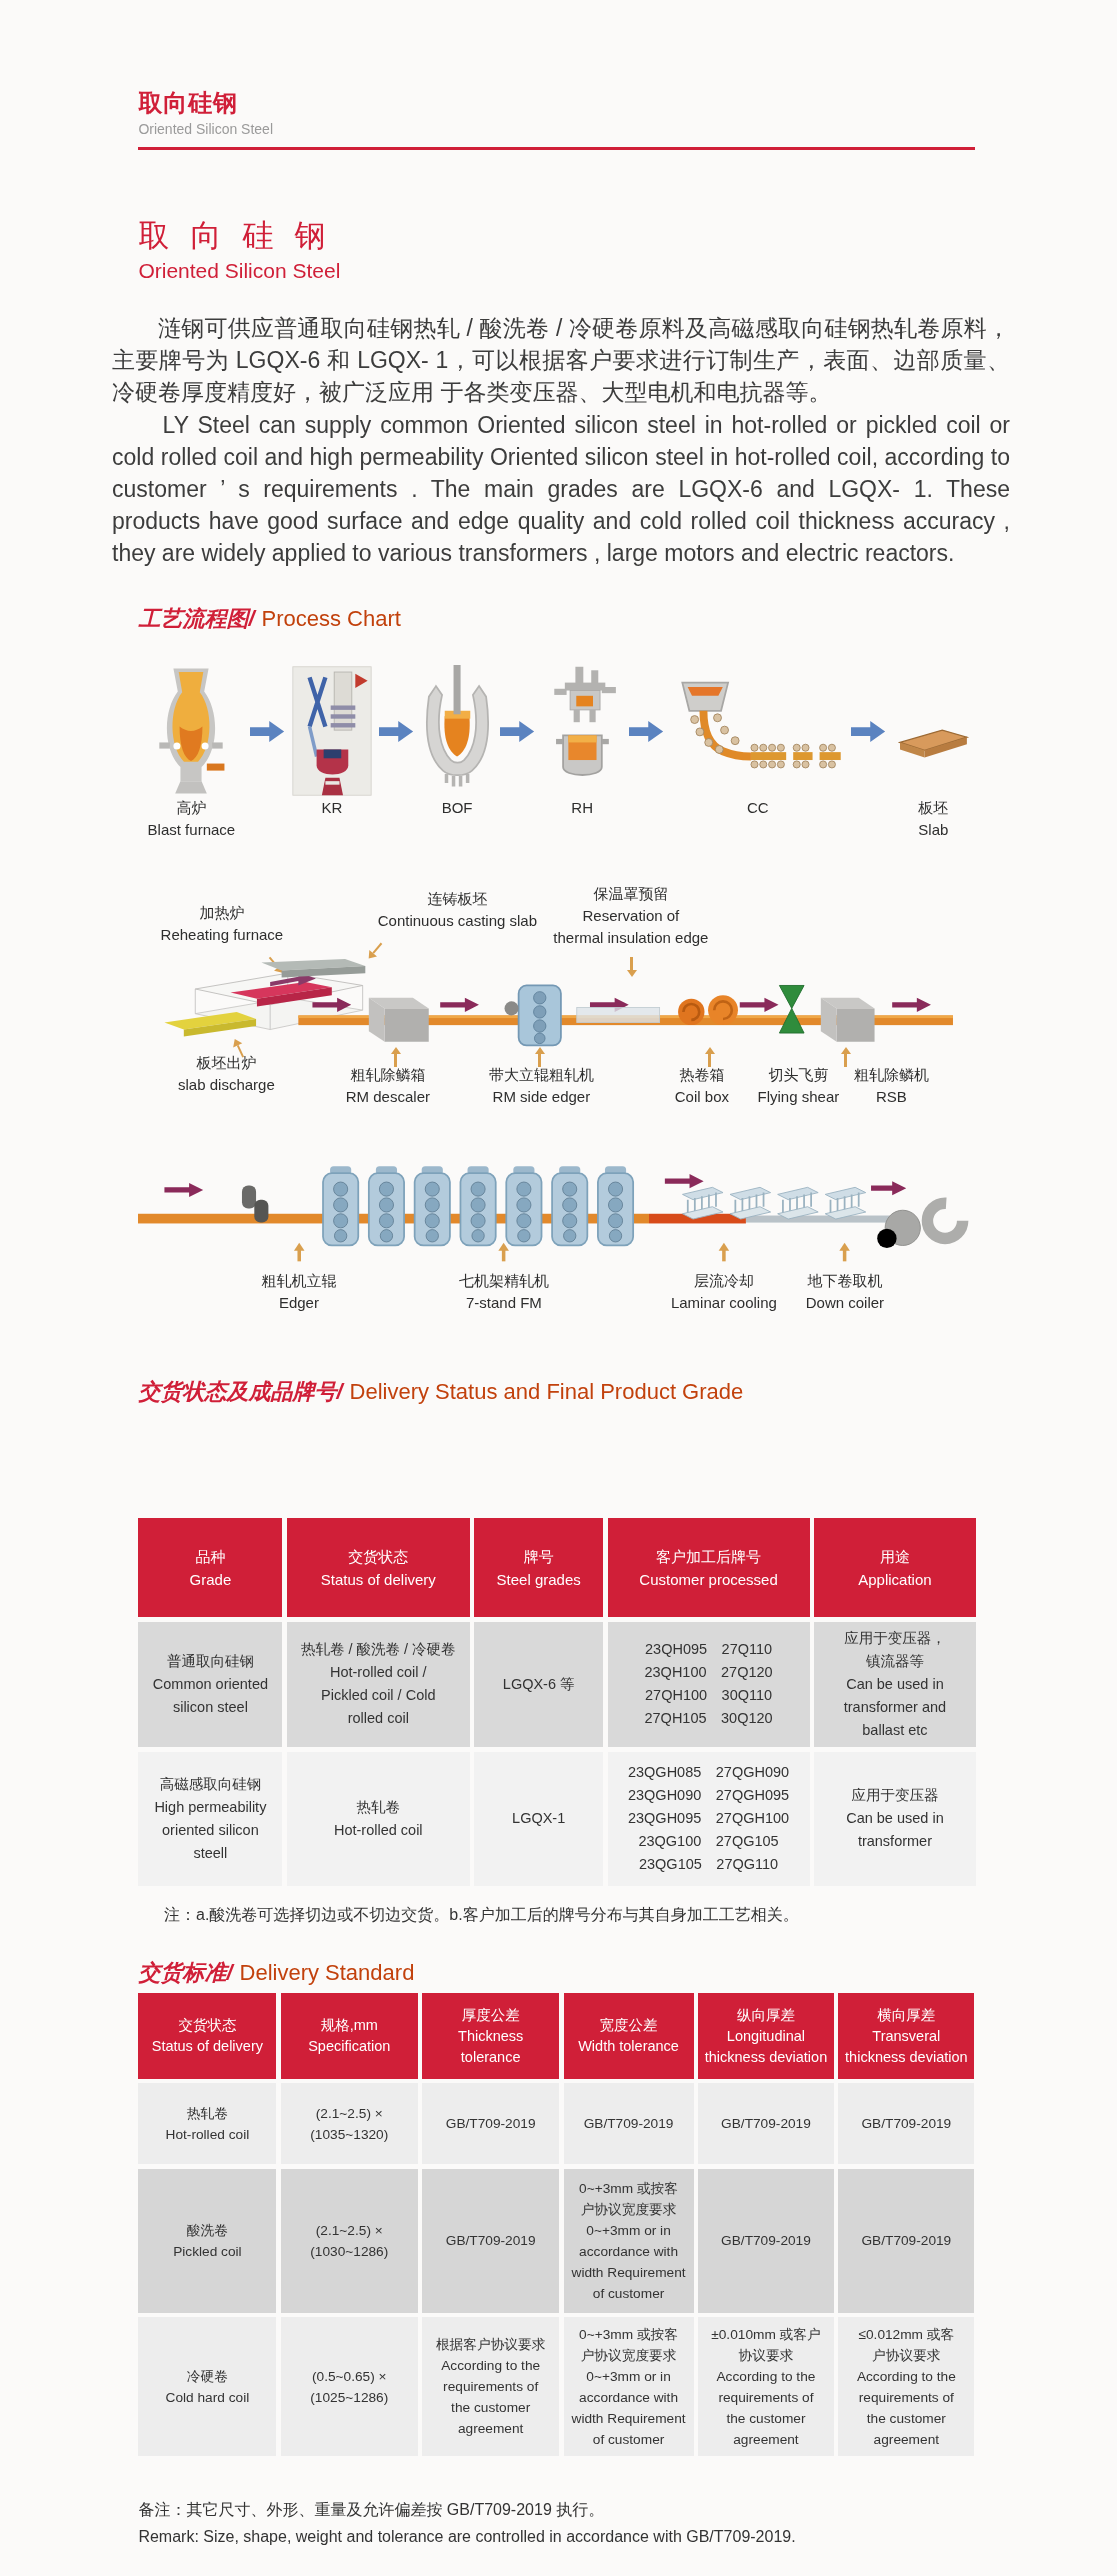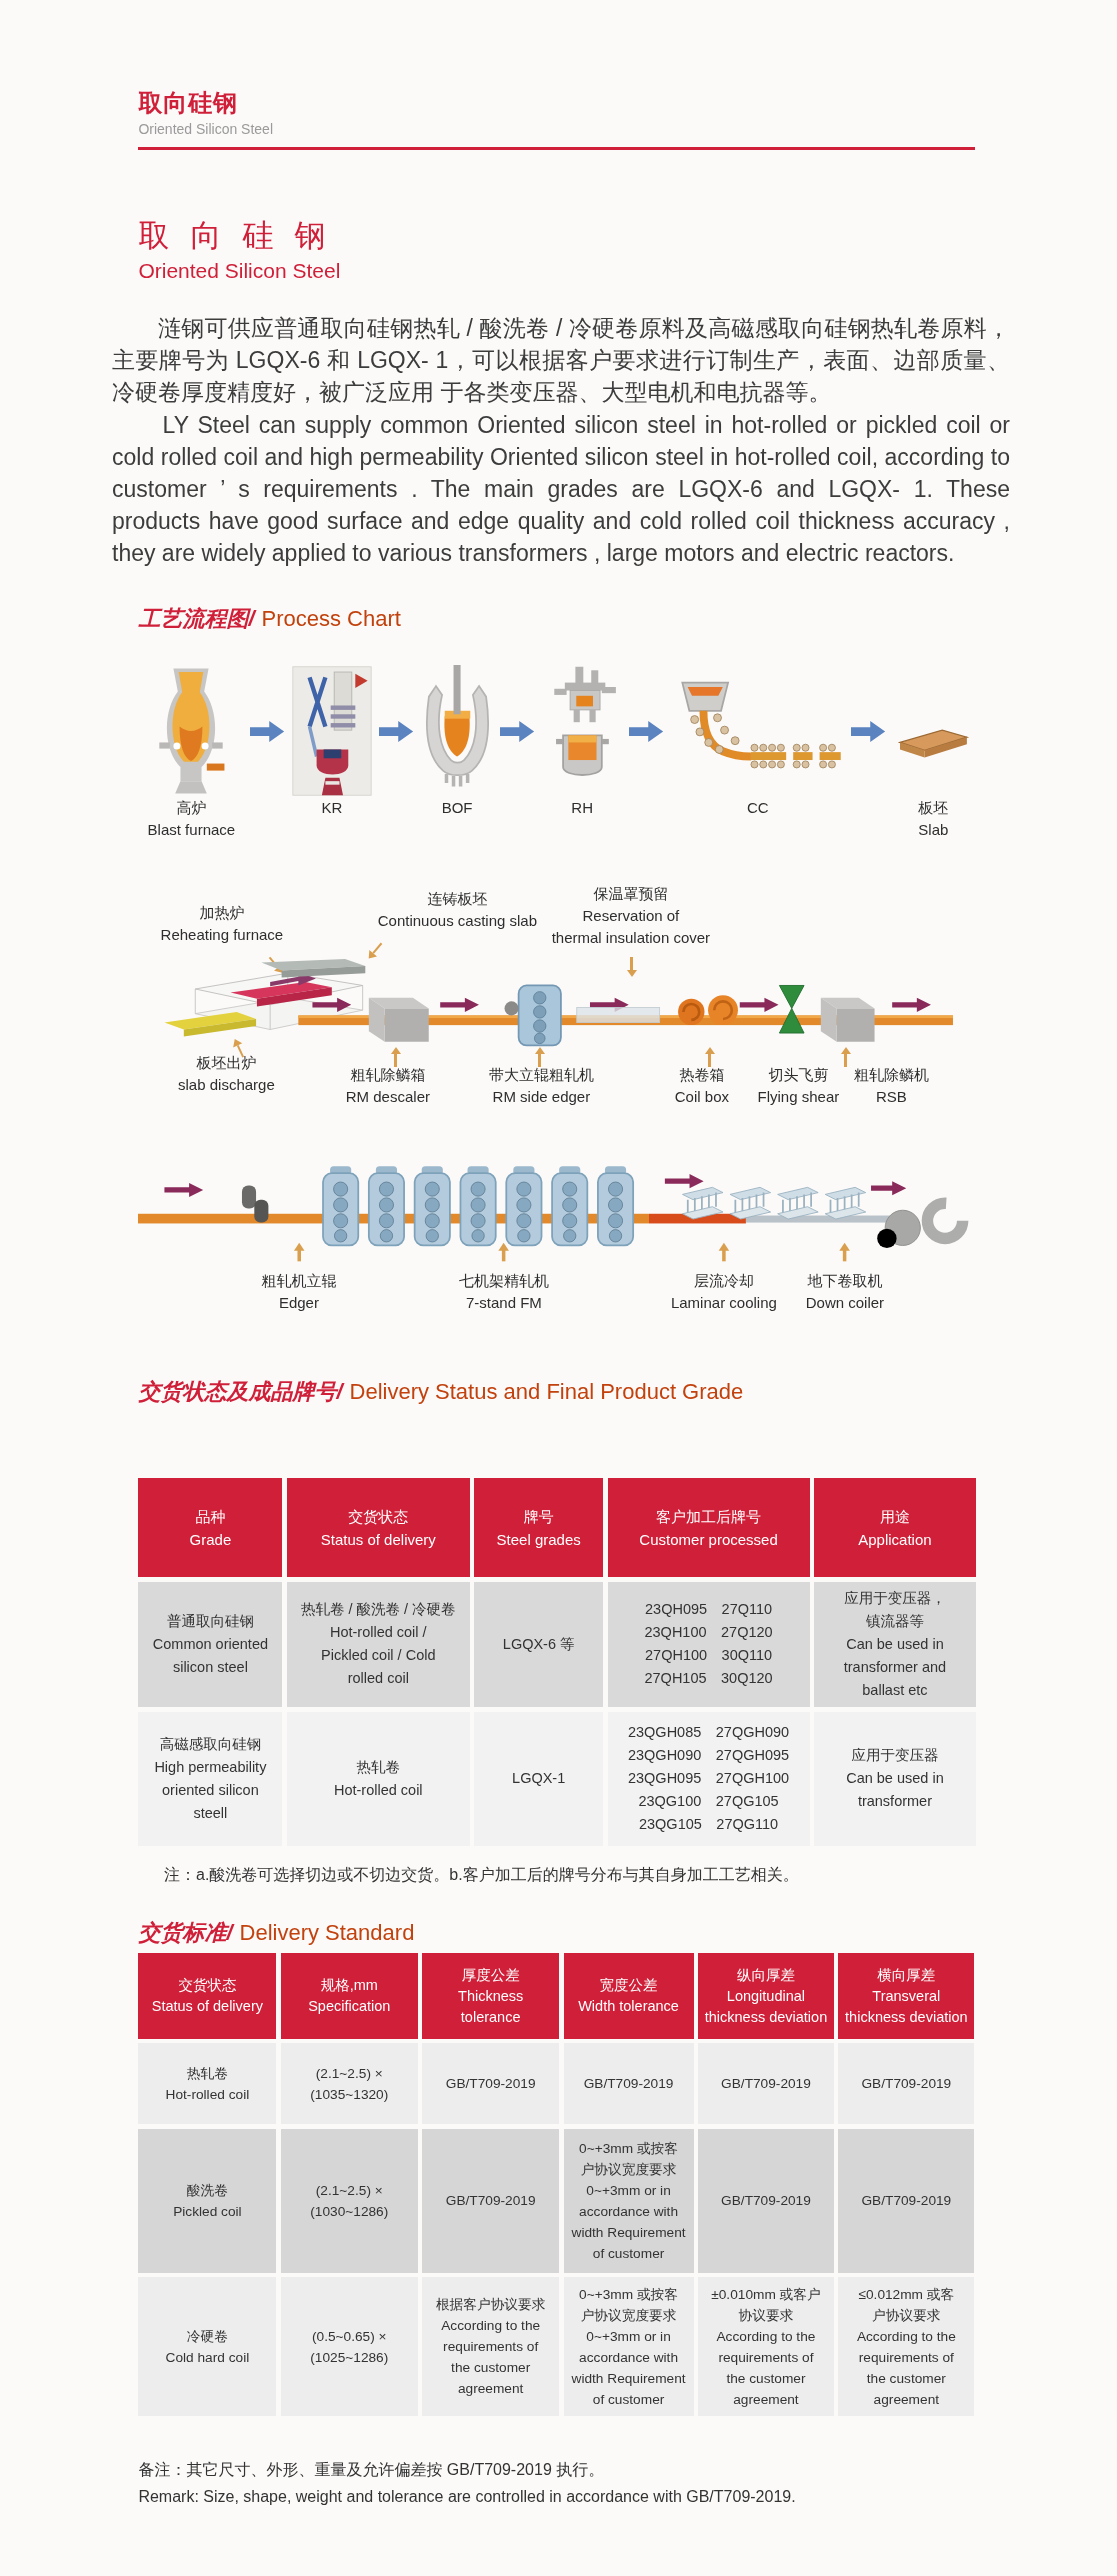--- a/index.html
+++ b/index.html
@@ -51,21 +51,21 @@
 
   
   .dstatus{margin-top:53px;}
   .dstandard{margin-top:33px;}
   .tbl{display:grid;gap:4.4px;width:837px;}
   .tbl1{grid-template-columns:144px 183px 129px 202px 162px;margin-top:73px;}
   .tbl2{grid-template-columns:138px 137px 137px 130px 136px 136px;margin-top:7px;}
   .cell{display:flex;flex-direction:column;align-items:center;justify-content:center;
         text-align:center;white-space:pre-line;padding:5.3px 3.5px;box-sizing:border-box;}
   .hcell{background:#d01f38;color:#fff;font-size:15px;line-height:23px;}
-  .tbl1 .hcell{min-height:99px;}
+  .tbl1 .hcell{min-height:99px;margin-top:40px;}
   .tbl2 .hcell{min-height:86px;font-size:14.5px;line-height:21px;}
   .bcell{font-size:14.5px;line-height:23px;color:#333;}
   .tbl1 .row1{background:#d9d9d9;min-height:104px;}
   .tbl1 .row2{background:#f2f2f2;min-height:134px;}
   .tbl2 .row1{background:#ededed;min-height:81px;}
   .tbl2 .row2{background:#d6d6d6;min-height:144px;}
   .tbl2 .row3{background:#ededed;min-height:139px;}
   .tbl2 .bcell{font-size:13.7px;line-height:21px;}
 
   .notes{margin-top:16px;font-size:16px;line-height:25px;color:#333;}
@@ -258,21 +258,21 @@
       </div>
     </div>
 
     <div class="proc-row2">
       <div class="plabel" style="left:0;top:19.4px;width:167px;">加热炉
 Reheating furnace</div>
       <div class="plabel" style="left:209px;top:5.3px;width:220px;">连铸板坯
 Continuous casting slab</div>
       <div class="plabel" style="left:365px;top:0;width:255px;">保温罩预留
 Reservation of
-thermal insulation cover</div>
+thermal insulation edge</div>
 
       <span class="ptr" style="left:132px;top:72px;transform:rotate(-40deg);">
           <i class="stem"></i>
           <i class="head down"></i>
         </span>
       <span class="ptr" style="left:231px;top:58px;transform:rotate(40deg);">
           <i class="stem"></i>
           <i class="head down"></i>
         </span>
       <span class="ptr" style="left:487px;top:74px;">

